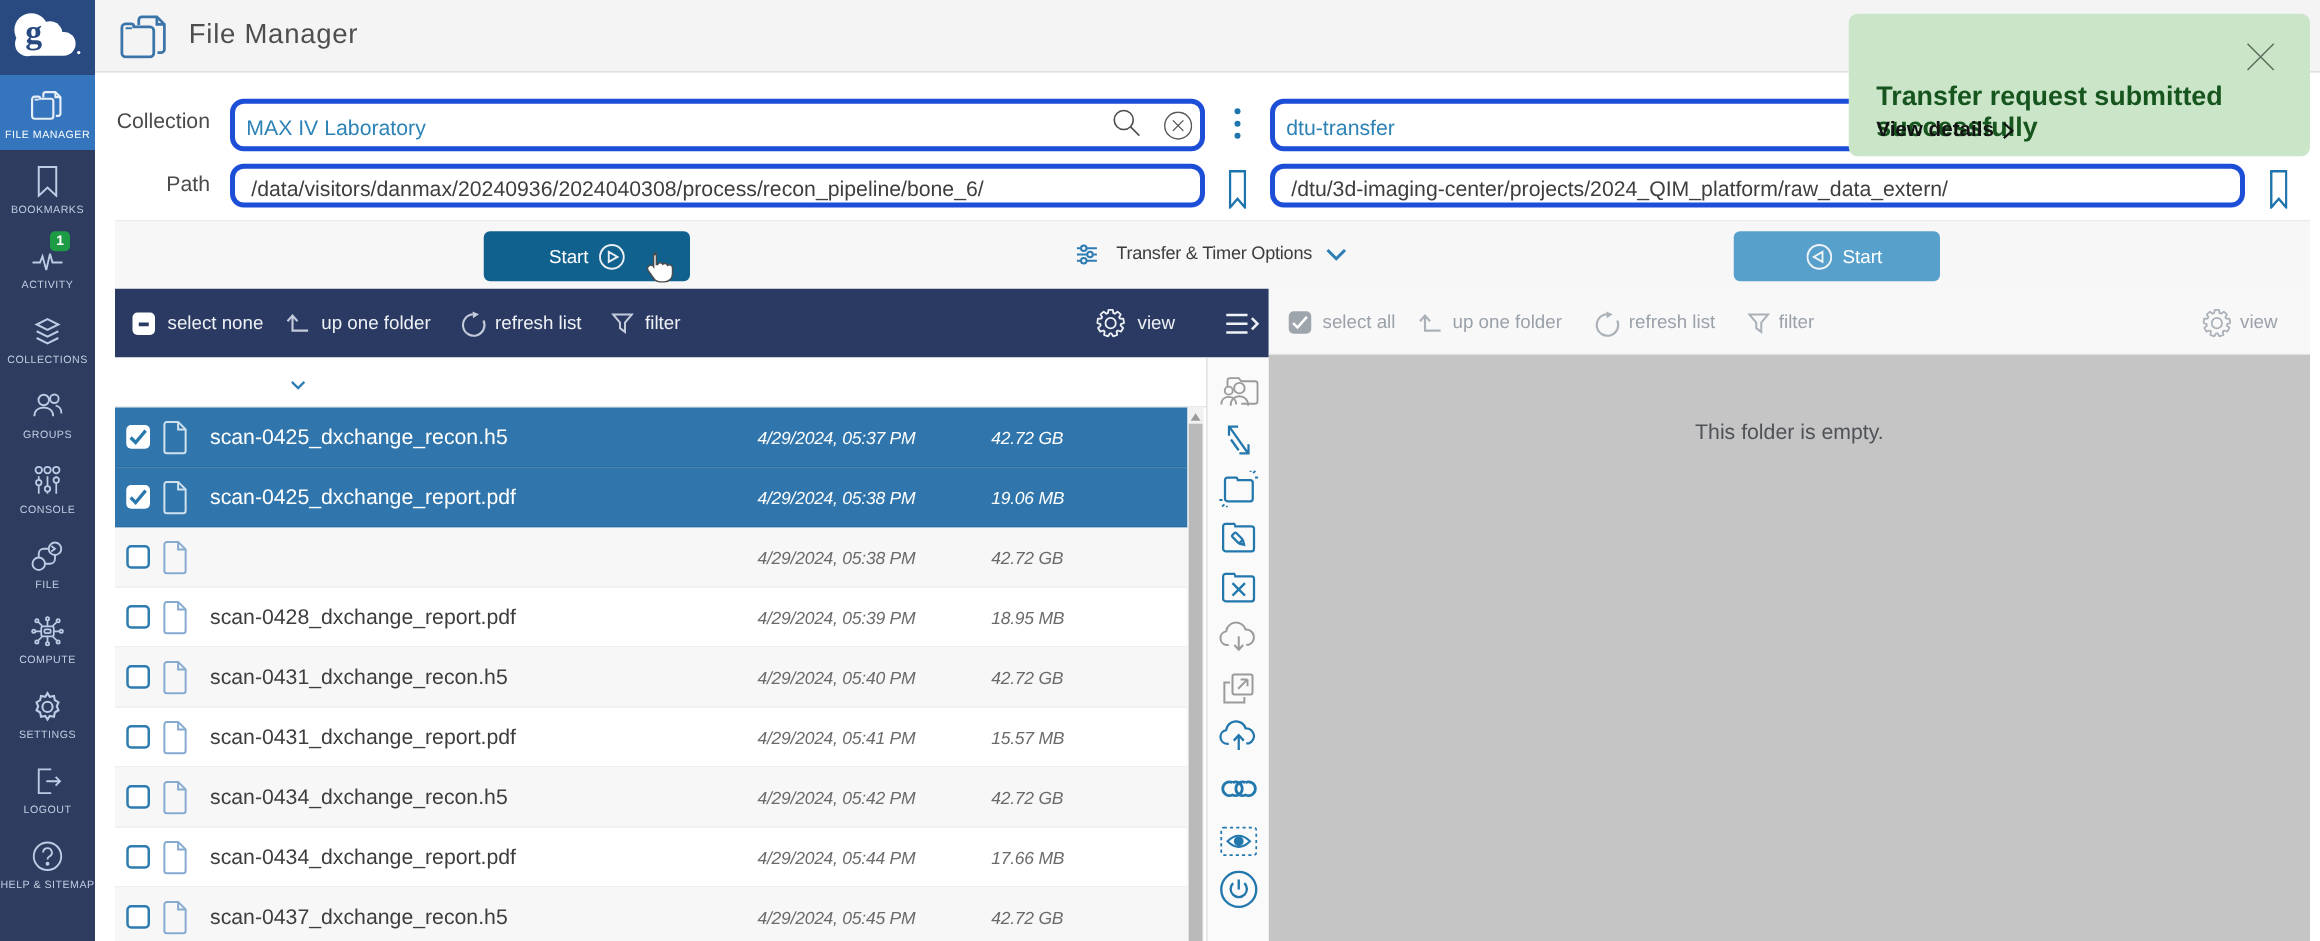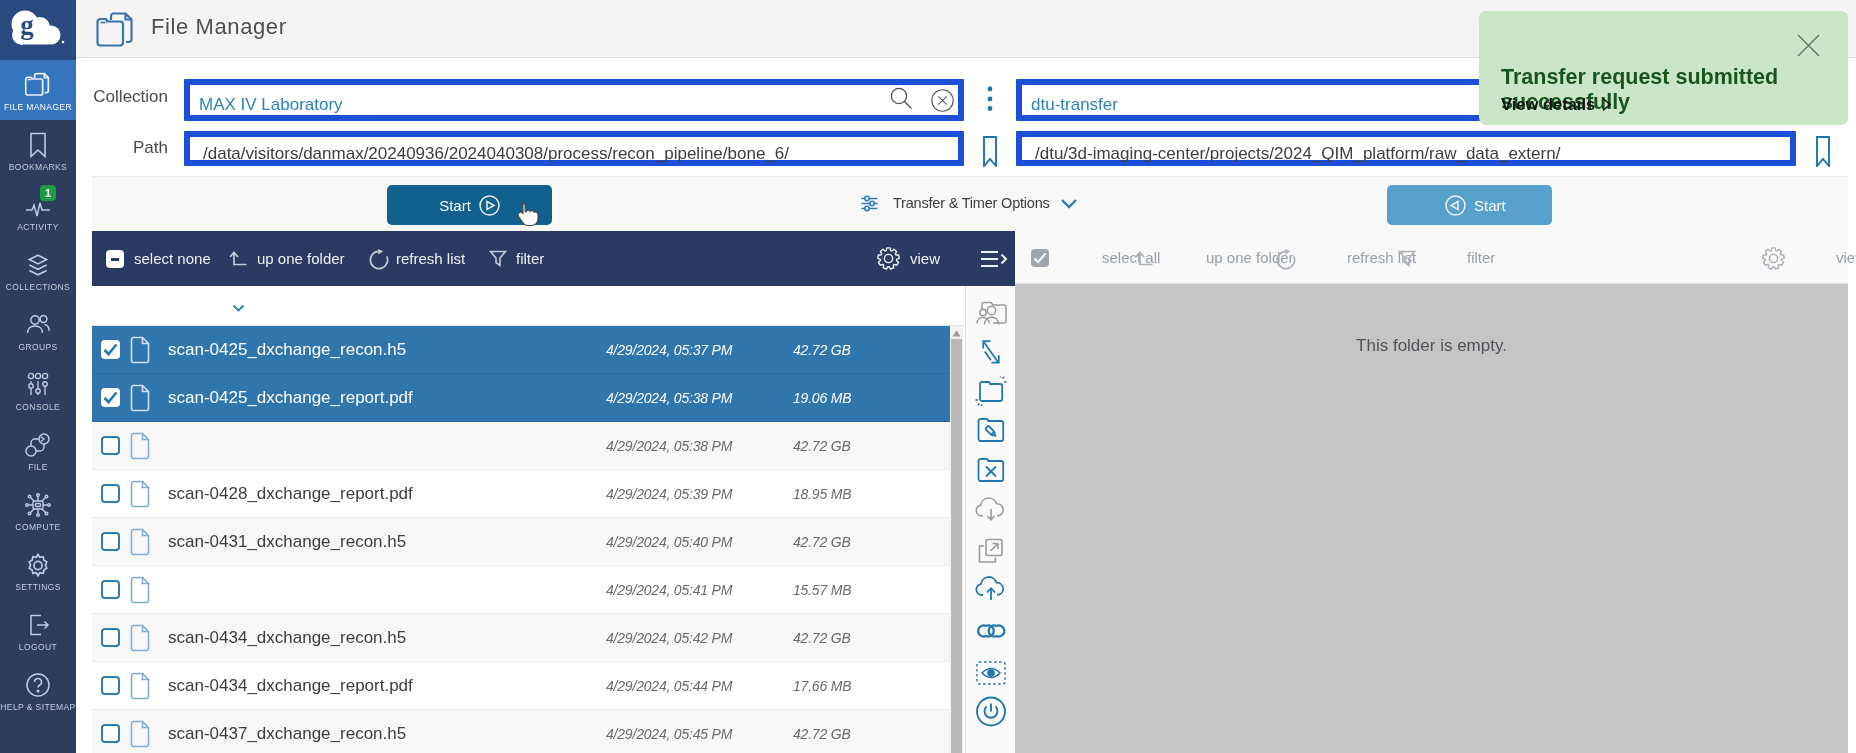--- a/index.html
+++ b/index.html
@@ -12,29 +12,29 @@
   .nav { position:absolute; left:0; width:76px; height:60px; text-align:center; }
   .nav .lbl { position:absolute; left:0; right:0; bottom:8px; font-size:8.5px; letter-spacing:.4px; color:#c3cde2; }
   .nav svg { position:absolute; left:50%; transform:translateX(-50%); top:12px; }
   .nav.active { background:#3475bd; }
   .nav.active .lbl { color:#fff; }
   
   #header { position:absolute; left:76px; top:0; width:1780px; height:58px; background:#f4f4f4; border-bottom:1px solid #dcdcdc; }
   #htitle { position:absolute; left:151px; top:14px; font-size:22px; letter-spacing:0.6px; color:#4e4e4e; }
   
   .formlbl { position:absolute; width:110px; text-align:right; font-size:17px; color:#4a4a4a; }
-  .inpt { position:absolute; background:#fff; border:6px solid #1d4ed8; border-radius:1px; font-size:17px; }
+  .inpt { position:absolute; background:#fff; border:4px solid #1d4ed8; border-radius:11px; font-size:17px; }
   .band { position:absolute; left:92px; top:176px; width:1756px; height:55px; background:#f7f7f8; border-top:1px solid #ebebeb; }
   .btn { position:absolute; width:165px; height:40px; border-radius:5px; color:#ffffff; font-size:15px;
          display:flex; align-items:center; justify-content:center; gap:8px; }
   
   #bar-left { position:absolute; left:92px; top:231px; width:923px; height:55px; background:#2b3a62; color:#eef1f5;padding-left:32px; }
   #bar-right { position:absolute; left:1015px; top:231px; width:833px; height:53px; background:#f8f8f9; border-bottom:1px solid #e3e3e3; color:#9aa1a9; }
   .titem { position:absolute; top:0; height:55px; line-height:55px; font-size:15px; }
-  #bar-right .titem { height:53px; line-height:53px;margin-left:44px; }
+  #bar-right .titem { height:53px; line-height:53px; }
   .cb { position:absolute; width:18px; height:18px; border-radius:4px; }
   
   #thead { position:absolute; left:92px; top:286px; width:873px; height:40px; background:#fff; border-bottom:1px solid #e2e2e2; }
   .th { position:absolute; top:0; height:40px; line-height:40px; font-size:13px; letter-spacing:.6px; color:#51606e;margin-top:48px; }
   .row { position:absolute; left:92px; width:858px; height:48px; border-bottom:1px solid #ececec; }
   .row .nm { position:absolute; left:76px; top:0; height:48px; line-height:48px; font-size:17px; color:#3d3d3d; }
   .row .dt { position:absolute; left:514px; top:0; height:48px; line-height:48px; font-size:14px; letter-spacing:-0.2px; font-style:italic; color:#6a6a6a; }
   .row .sz { position:absolute; left:701px; top:0; height:48px; line-height:48px; font-size:14px; letter-spacing:-0.2px; font-style:italic; color:#6a6a6a; }
   .row.odd { background:#f7f7f8; }
   .row.sel { background:#3076ac; border-bottom-color:#2b6b9e; }
@@ -352,20 +352,21 @@
  <div class="nm">scan-0431_dxchange_recon.h5</div>
       <div class="dt">4/29/2024, 05:40 PM</div>
       <div class="sz">42.72 GB</div>
 </div>
 <div class="row " style="top:566px">
  <div class="rcb"></div>
  <svg class="ficon" width="20" height="28" viewBox="0 0 20 28" fill="none" stroke="#85abd0" stroke-width="1.6">
   <path d="M1.5 3.5 a2 2 0 0 1 2-2 h9 l6 6 v17 a2 2 0 0 1 -2 2 h-13 a2 2 0 0 1 -2-2 z"></path>
   <path d="M12.5 1.5 v6 h6"></path>
  </svg>
+ <div class="nm">scan-0431_dxchange_report.pdf</div>
       <div class="dt">4/29/2024, 05:41 PM</div>
       <div class="sz">15.57 MB</div>
 </div>
 <div class="row odd" style="top:614px">
  <div class="rcb"></div>
  <svg class="ficon" width="20" height="28" viewBox="0 0 20 28" fill="none" stroke="#85abd0" stroke-width="1.6">
   <path d="M1.5 3.5 a2 2 0 0 1 2-2 h9 l6 6 v17 a2 2 0 0 1 -2 2 h-13 a2 2 0 0 1 -2-2 z"></path>
   <path d="M12.5 1.5 v6 h6"></path>
  </svg>
  <div class="nm">scan-0434_dxchange_recon.h5</div>

